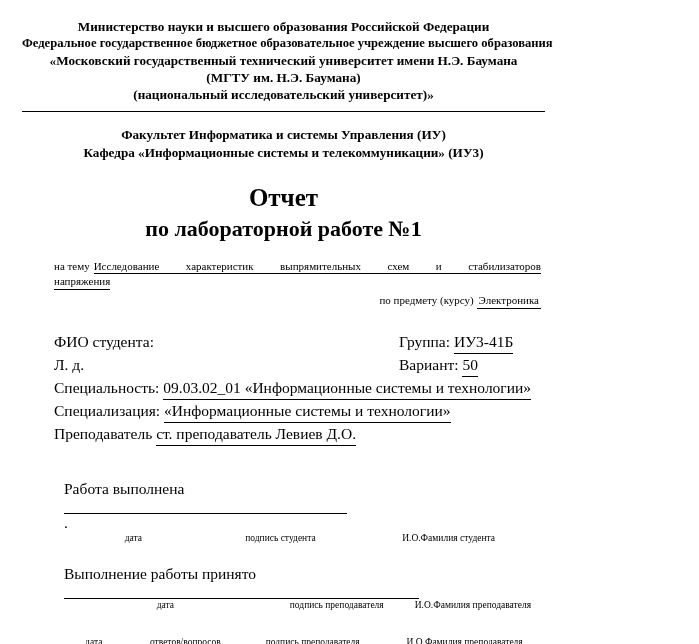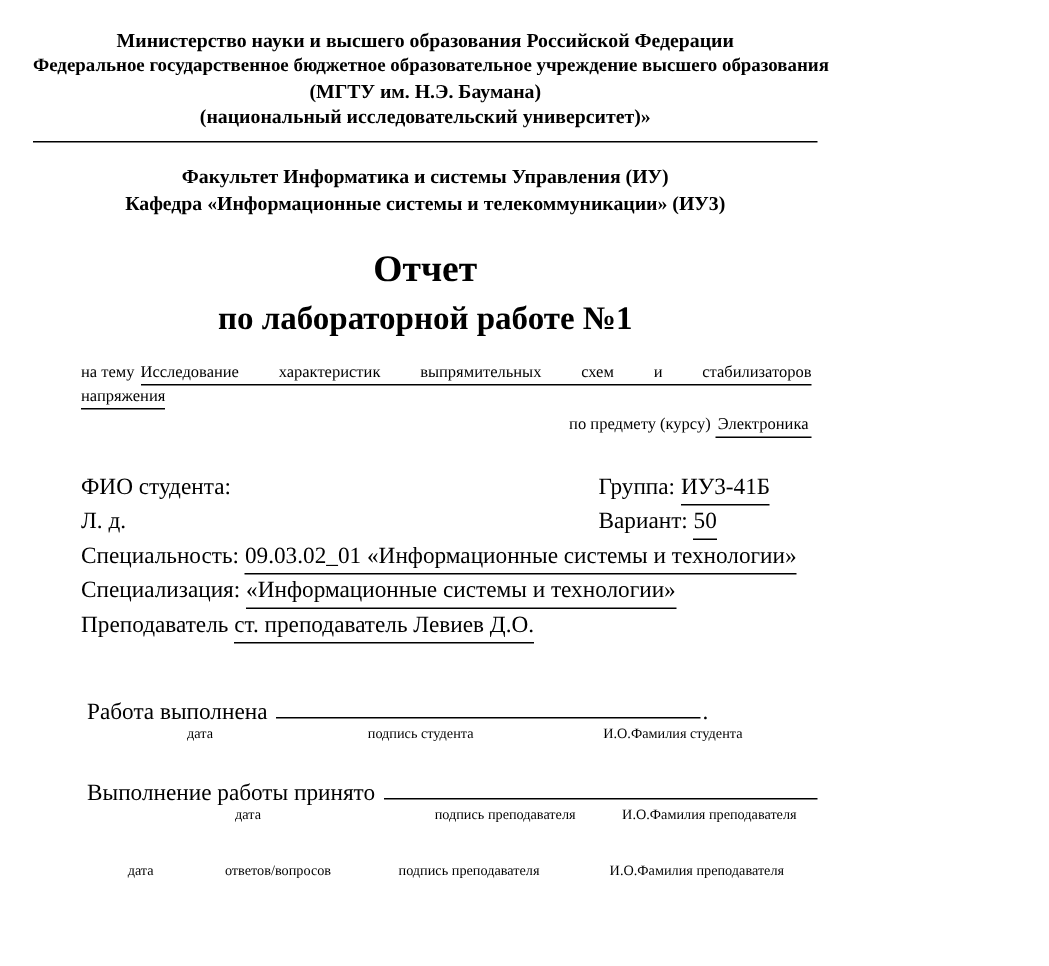--- a/index.html
+++ b/index.html
@@ -109,20 +109,21 @@
   
   .sig {
     margin-top: 34px;
     padding-left: 36px;
     font-size: 15.5px;
   }
   .sig-group { margin-bottom: 4px; }
   .sig-row {
     display: flex;
     align-items: baseline;
+    flex-direction: column;
   }
   .sig-label { white-space: nowrap; }
   .sig-line {
     border-bottom: 1px solid #000;
     display: inline-block;
     height: 0.95em;
     margin-left: 6px;
   }
   .sig-dot { margin-left: 1px; }
   .caption-row {
@@ -138,20 +139,21 @@
   .gap2 { height: 22px; }
 </style>
 </head>
 <body>
 
 <div class="page">
 
   <div class="ministry">
     <div>Министерство науки и высшего образования Российской Федерации</div>
     <div class="wide">Федеральное государственное бюджетное образовательное учреждение высшего образования</div>
+    <div>«Московский государственный технический университет имени Н.Э. Баумана</div>
     <div>(МГТУ им. Н.Э. Баумана)</div>
     <div>(национальный исследовательский университет)»</div>
   </div>
 
   <div class="rule"></div>
 
   <div class="faculty">
     <div>Факультет Информатика и системы Управления (ИУ)</div>
     <div>Кафедра «Информационные системы и телекоммуникации» (ИУ3)</div>
   </div>

